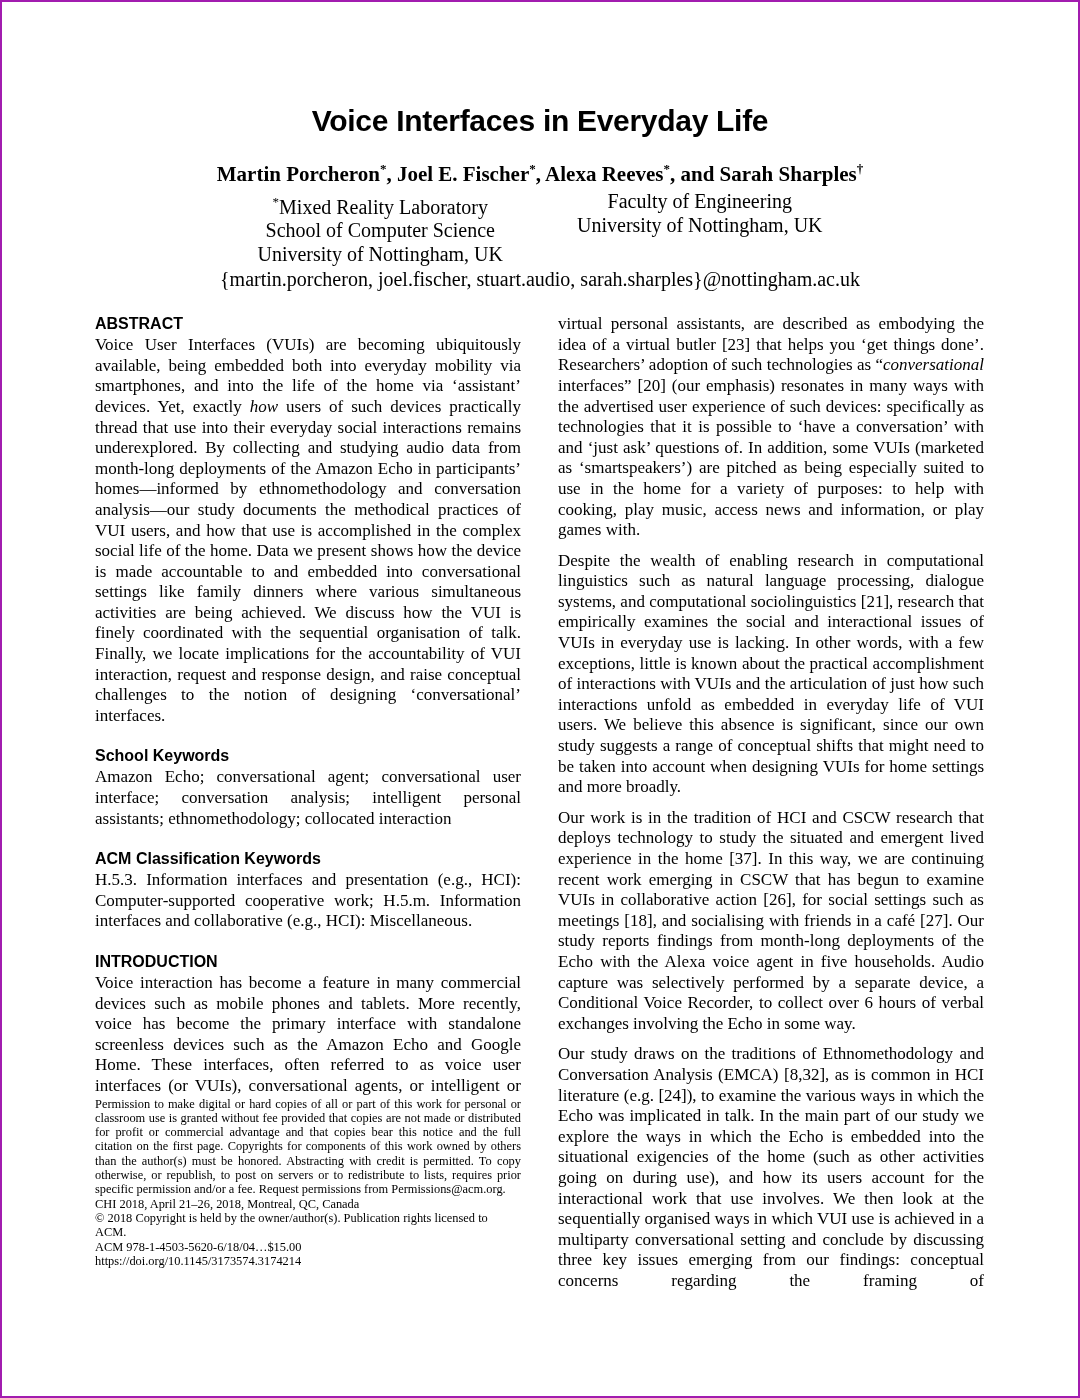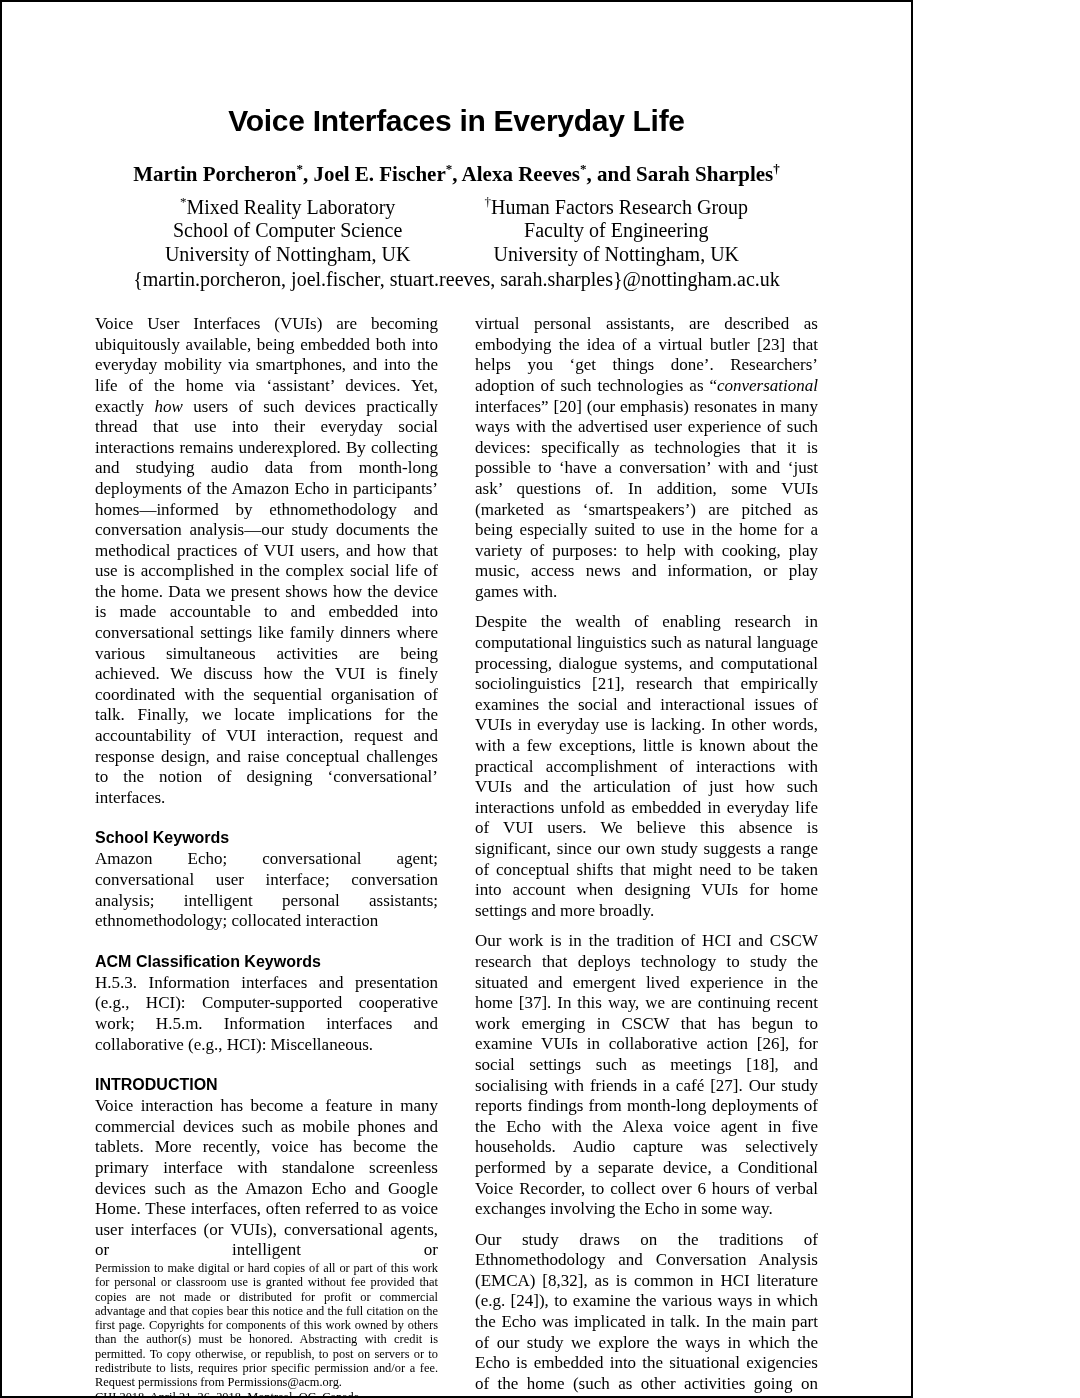--- a/index.html
+++ b/index.html
@@ -4,22 +4,22 @@
 <style>
   html,body { margin:0; padding:0; background:#fff; }
   body {
     width:1080px; height:1398px;
     font-family:"Liberation Serif","DejaVu Serif",serif;
     color:#000;
     -webkit-font-smoothing:antialiased;
   }
   .page {
     box-sizing:border-box;
-    width:913px; height:1398px;
-    border:2px solid #000000;
+    width:1080px; height:1398px;
+    border:2px solid #a21caf;
     padding:103px 93px 0 93px;
     overflow:hidden;
     background:#fff;
   }
   
   .title {
     margin:0 0 20px 0;
     text-align:center;
     font-family:"Liberation Sans","DejaVu Sans",sans-serif;
     font-weight:bold;
@@ -93,31 +93,31 @@
 
   <div class="authors"><span>Martin Porcheron</span><sup>*</sup><span>, Joel E. Fischer</span><sup>*</sup><span>, Alexa Reeves</span><sup>*</sup><span>, and Sarah Sharples</span><sup>†</sup></div>
 
   <div class="affils">
     <div class="affil">
       <div><sup>*</sup><span>Mixed Reality Laboratory</span></div>
       <div>School of Computer Science</div>
       <div>University of Nottingham, UK</div>
     </div>
     <div class="affil">
-      <div><sup>†</sup><span>Human Factors Research Group</span></div>
       <div>Faculty of Engineering</div>
       <div>University of Nottingham, UK</div>
     </div>
   </div>
 
-  <div class="email">{martin.porcheron, joel.fischer, stuart.reeves, sarah.sharples}@nottingham.ac.uk</div>
+  <div class="email">{martin.porcheron, joel.fischer, stuart.audio, sarah.sharples}@nottingham.ac.uk</div>
 
   <div class="cols">
 
     <div class="col left">
+      <h2 class="first">ABSTRACT</h2>
       <p class="body"><span>Voice User Interfaces (VUIs) are becoming ubiquitously available, being embedded both into everyday mobility via smartphones, and into the life of the home via ‘assistant’ devices. Yet, exactly </span><i>how</i><span> users of such devices practically thread that use into their everyday social interactions remains underexplored. By collecting and studying audio data from month-long deployments of the Amazon Echo in participants’ homes—informed by ethnomethodology and conversation analysis—our study documents the methodical practices of VUI users, and how that use is accomplished in the complex social life of the home. Data we present shows how the device is made accountable to and embedded into conversational settings like family dinners where various simultaneous activities are being achieved. We discuss how the VUI is finely coordinated with the sequential organisation of talk. Finally, we locate implications for the accountability of VUI interaction, request and response design, and raise conceptual challenges to the notion of designing ‘conversational’ interfaces.</span></p>
 
       <h2>School Keywords</h2>
       <p class="body">Amazon Echo; conversational agent; conversational user interface; conversation analysis; intelligent personal assistants; ethnomethodology; collocated interaction</p>
 
       <h2>ACM Classification Keywords</h2>
       <p class="body">H.5.3. Information interfaces and presentation (e.g., HCI): Computer-supported cooperative work; H.5.m. Information interfaces and collaborative (e.g., HCI): Miscellaneous.</p>
 
       <h2>INTRODUCTION</h2>
       <p class="body cont">Voice interaction has become a feature in many commercial devices such as mobile phones and tablets. More recently, voice has become the primary interface with standalone screenless devices such as the Amazon Echo and Google Home. These interfaces, often referred to as voice user interfaces (or VUIs), conversational agents, or intelligent or</p>

